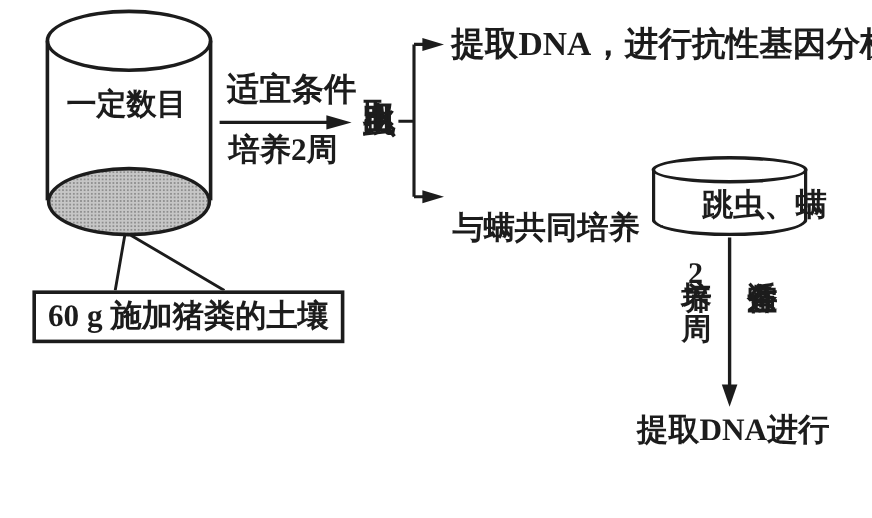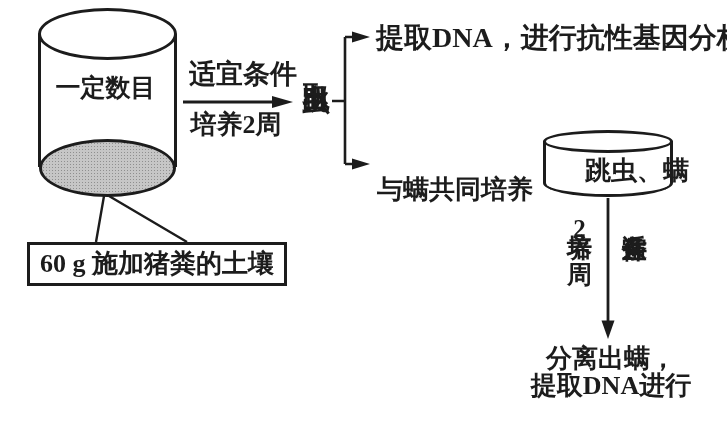--- a/index.html
+++ b/index.html
@@ -102,17 +102,16 @@
   <div class="abs branch-bottom">与螨共同培养</div>
 
   <div class="abs dish-body"></div>
   <div class="abs dish-top"></div>
   <div class="abs dish-label">跳虫、螨</div>
 
   <div class="abs vtext v-left">培养2周</div>
   <div class="abs vtext v-right">适宜条件</div>
 
   <div class="abs result">
-    <div>分离出螨，</div>
     <div>提取DNA进行</div>
   </div>
 
 </div>
 
 </body></html>

